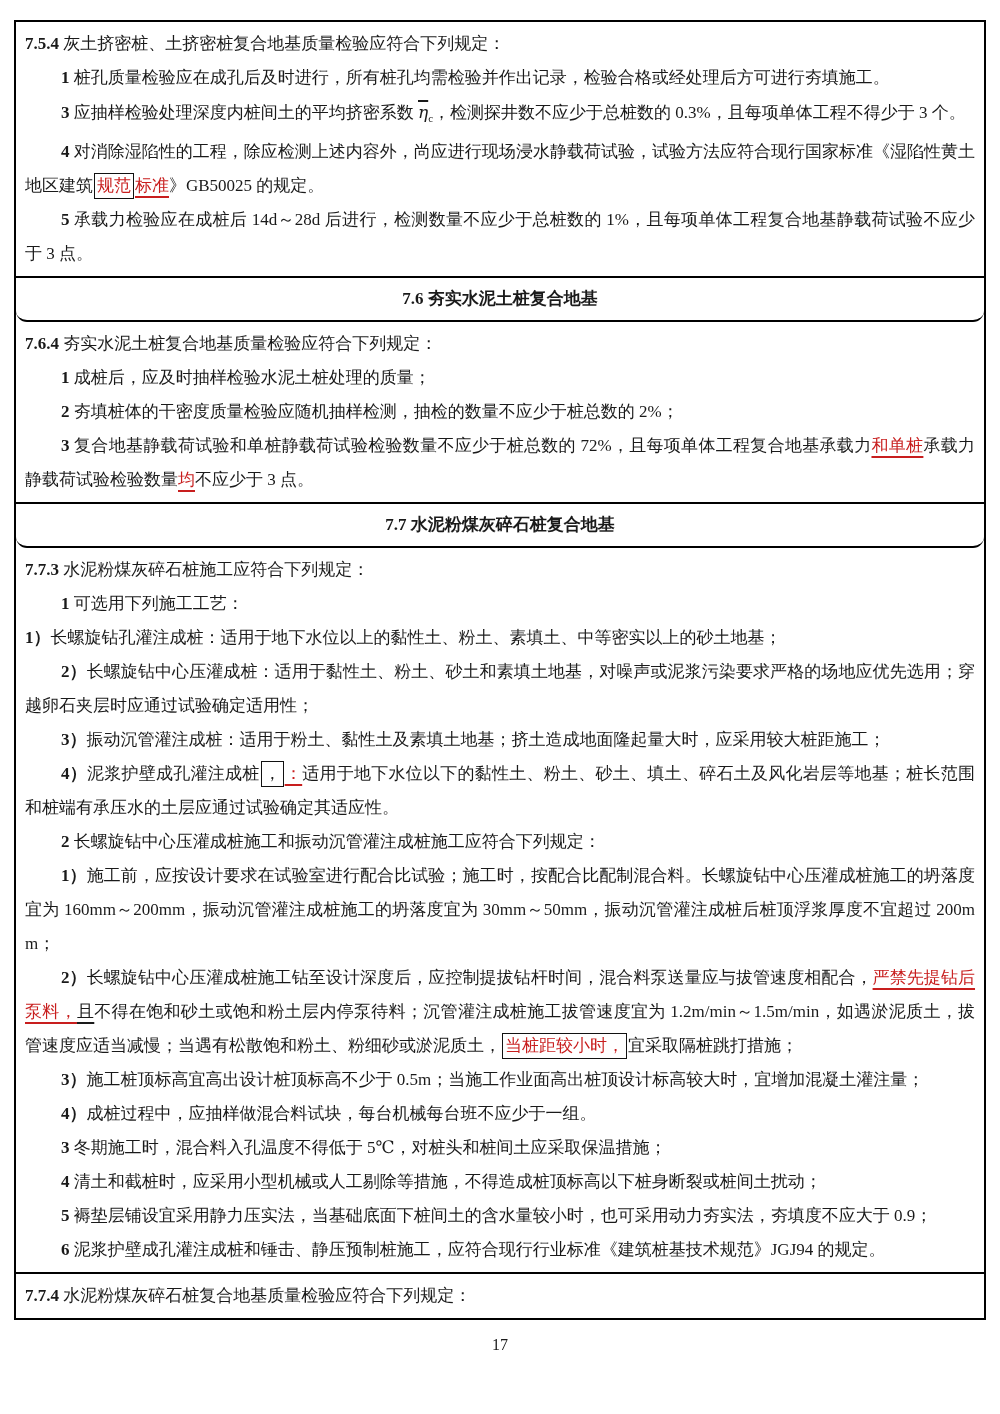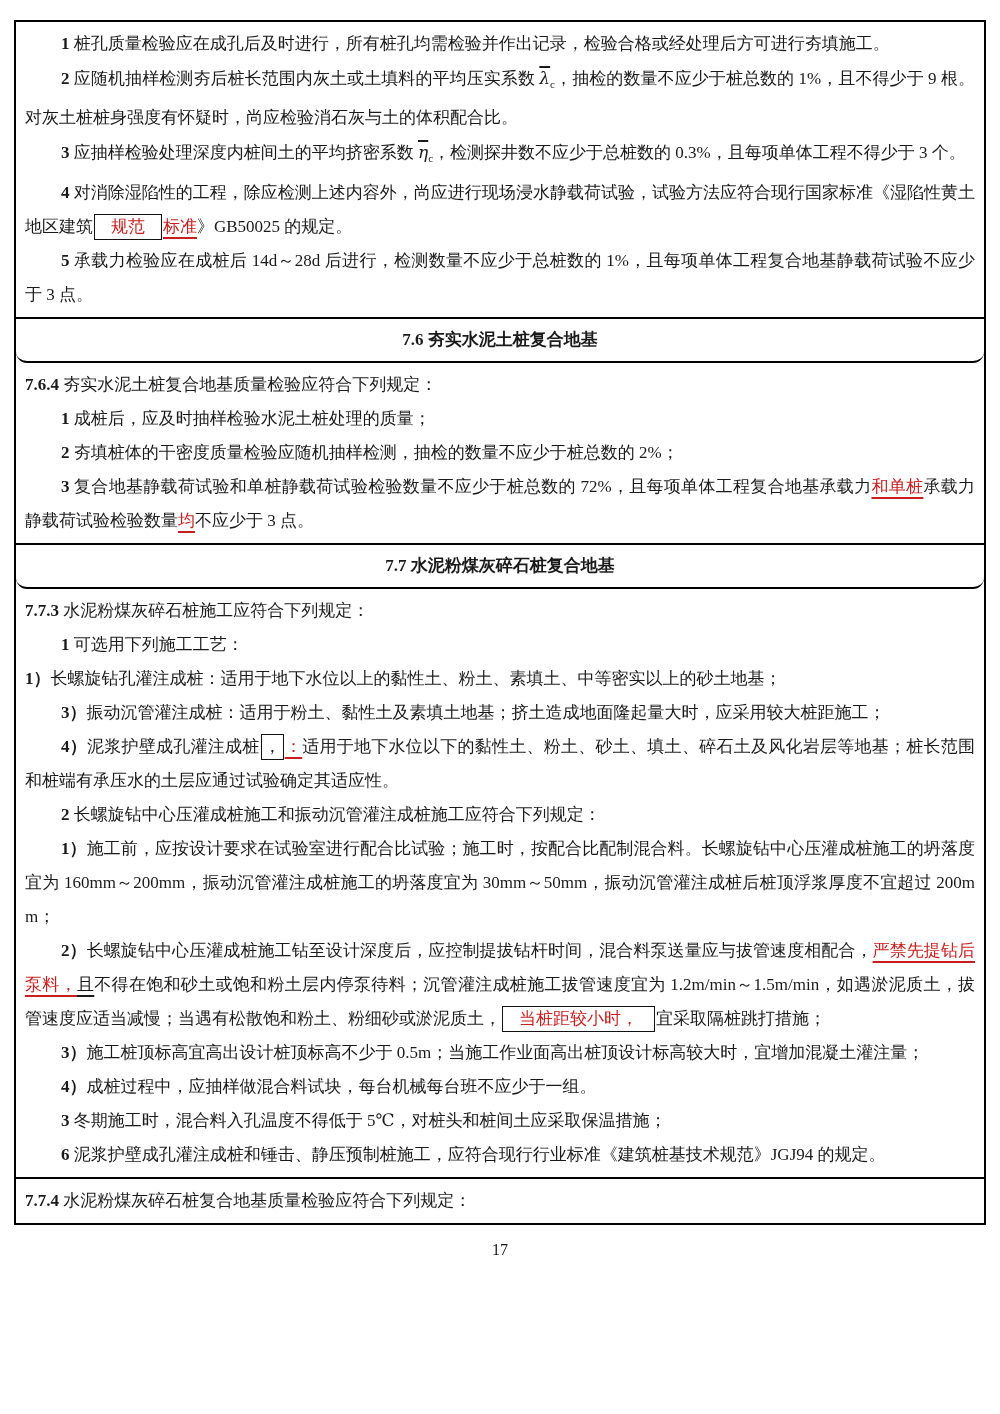--- a/index.html
+++ b/index.html
@@ -34,43 +34,43 @@
   }
   .sg-bu {
     text-decoration: underline; text-decoration-color: var(--ink);
     text-decoration-thickness: 1.5px; text-underline-offset: 5px;
   }
   .sg-box {
     border: 1.5px solid #111; padding: 0 2px; margin: 0 1px;
     display: inline-block; line-height: 24px; text-indent: 0;
   }
   .sg-rbox {
-    border: 1.5px solid #111; padding: 0 16px; margin: 0 1px;
+    border: 1.5px solid #111; padding: 0 2px; margin: 0 1px;
     color: var(--red); display: inline-block; line-height: 24px; text-indent: 0;
   }
   .sg-ol { white-space: nowrap; }
   .sg-ol .ol-sym {
     font-style: italic; font-family: "DejaVu Serif", serif;
     text-decoration: overline; text-decoration-thickness: 1.5px;
   }
   .sg-ol sub { font-size: 11px; }
   .page-number {
     text-align: center; margin-top: 16px; font-size: 16px;
     font-family: "Liberation Serif", "DejaVu Serif", serif;
   }
 </style>
 </head>
 <body>
 
 <div class="doc">
   <div class="doc-table">
 
     <section class="row">
+      <p class="para"><span class="sg-b">7.5.4</span><span class="sg-n"> 灰土挤密桩、土挤密桩复合地基质量检验应符合下列规定：</span></p>
       <p class="para indent"><span class="sg-b">1</span><span class="sg-n"> 桩孔质量检验应在成孔后及时进行，所有桩孔均需检验并作出记录，检验合格或经处理后方可进行夯填施工。</span></p>
-      <p class="para indent"><span class="sg-b">2</span><span class="sg-n"> 应随机抽样检测夯后桩长范围内灰土或土填料的平均压实系数 </span><span class="sg-ol"><span class="ol-sym">λ</span><sub>c</sub></span><span class="sg-n">，抽检的数量不应少于桩总数的 1%，且不得少于 9 根。对灰土桩桩身强度有怀疑时，尚应检验消石灰与土的体积配合比。</span></p>
       <p class="para indent"><span class="sg-b">3</span><span class="sg-n"> 应抽样检验处理深度内桩间土的平均挤密系数 </span><span class="sg-ol"><span class="ol-sym">η</span><sub>c</sub></span><span class="sg-n">，检测探井数不应少于总桩数的 0.3%，且每项单体工程不得少于 3 个。</span></p>
       <p class="para indent"><span class="sg-b">4</span><span class="sg-n"> 对消除湿陷性的工程，除应检测上述内容外，尚应进行现场浸水静载荷试验，试验方法应符合现行国家标准《湿陷性黄土地区建筑</span><span class="sg-rbox">规范</span><span class="sg-ru">标准</span><span class="sg-n">》GB50025 的规定。</span></p>
       <p class="para indent"><span class="sg-b">5</span><span class="sg-n"> 承载力检验应在成桩后 14d～28d 后进行，检测数量不应少于总桩数的 1%，且每项单体工程复合地基静载荷试验不应少于 3 点。</span></p>
     </section>
 
     <section class="row header-row">
       <p class="para">7.6  夯实水泥土桩复合地基</p>
     </section>
 
     <section class="row">
@@ -81,28 +81,31 @@
     </section>
 
     <section class="row header-row">
       <p class="para">7.7  水泥粉煤灰碎石桩复合地基</p>
     </section>
 
     <section class="row">
       <p class="para"><span class="sg-b">7.7.3</span><span class="sg-n"> 水泥粉煤灰碎石桩施工应符合下列规定：</span></p>
       <p class="para indent"><span class="sg-b">1</span><span class="sg-n"> 可选用下列施工工艺：</span></p>
       <p class="para"><span class="sg-b">1）</span><span class="sg-n">长螺旋钻孔灌注成桩：适用于地下水位以上的黏性土、粉土、素填土、中等密实以上的砂土地基；</span></p>
+      <p class="para indent"><span class="sg-b">2）</span><span class="sg-n">长螺旋钻中心压灌成桩：适用于黏性土、粉土、砂土和素填土地基，对噪声或泥浆污染要求严格的场地应优先选用；穿越卵石夹层时应通过试验确定适用性；</span></p>
       <p class="para indent"><span class="sg-b">3）</span><span class="sg-n">振动沉管灌注成桩：适用于粉土、黏性土及素填土地基；挤土造成地面隆起量大时，应采用较大桩距施工；</span></p>
       <p class="para indent"><span class="sg-b">4）</span><span class="sg-n">泥浆护壁成孔灌注成桩</span><span class="sg-box">，</span><span class="sg-ru">：</span><span class="sg-n">适用于地下水位以下的黏性土、粉土、砂土、填土、碎石土及风化岩层等地基；桩长范围和桩端有承压水的土层应通过试验确定其适应性。</span></p>
       <p class="para indent"><span class="sg-b">2</span><span class="sg-n"> 长螺旋钻中心压灌成桩施工和振动沉管灌注成桩施工应符合下列规定：</span></p>
       <p class="para indent"><span class="sg-b">1）</span><span class="sg-n">施工前，应按设计要求在试验室进行配合比试验；施工时，按配合比配制混合料。长螺旋钻中心压灌成桩施工的坍落度宜为 160mm～200mm，振动沉管灌注成桩施工的坍落度宜为 30mm～50mm，振动沉管灌注成桩后桩顶浮浆厚度不宜超过 200mm；</span></p>
       <p class="para indent"><span class="sg-b">2）</span><span class="sg-n">长螺旋钻中心压灌成桩施工钻至设计深度后，应控制提拔钻杆时间，混合料泵送量应与拔管速度相配合，</span><span class="sg-ru">严禁先提钻后泵料，</span><span class="sg-bu">且</span><span class="sg-n">不得在饱和砂土或饱和粉土层内停泵待料；沉管灌注成桩施工拔管速度宜为 1.2m/min～1.5m/min，如遇淤泥质土，拔管速度应适当减慢；当遇有松散饱和粉土、粉细砂或淤泥质土，</span><span class="sg-rbox">当桩距较小时，</span><span class="sg-n">宜采取隔桩跳打措施；</span></p>
       <p class="para indent"><span class="sg-b">3）</span><span class="sg-n">施工桩顶标高宜高出设计桩顶标高不少于 0.5m；当施工作业面高出桩顶设计标高较大时，宜增加混凝土灌注量；</span></p>
       <p class="para indent"><span class="sg-b">4）</span><span class="sg-n">成桩过程中，应抽样做混合料试块，每台机械每台班不应少于一组。</span></p>
       <p class="para indent"><span class="sg-b">3</span><span class="sg-n"> 冬期施工时，混合料入孔温度不得低于 5℃，对桩头和桩间土应采取保温措施；</span></p>
+      <p class="para indent"><span class="sg-b">4</span><span class="sg-n"> 清土和截桩时，应采用小型机械或人工剔除等措施，不得造成桩顶标高以下桩身断裂或桩间土扰动；</span></p>
+      <p class="para indent"><span class="sg-b">5</span><span class="sg-n"> 褥垫层铺设宜采用静力压实法，当基础底面下桩间土的含水量较小时，也可采用动力夯实法，夯填度不应大于 0.9；</span></p>
       <p class="para indent"><span class="sg-b">6</span><span class="sg-n"> 泥浆护壁成孔灌注成桩和锤击、静压预制桩施工，应符合现行行业标准《建筑桩基技术规范》JGJ94 的规定。</span></p>
     </section>
 
     <section class="row">
       <p class="para"><span class="sg-b">7.7.4</span><span class="sg-n"> 水泥粉煤灰碎石桩复合地基质量检验应符合下列规定：</span></p>
     </section>
 
   </div>
   <div class="page-number">17</div>
 </div>

